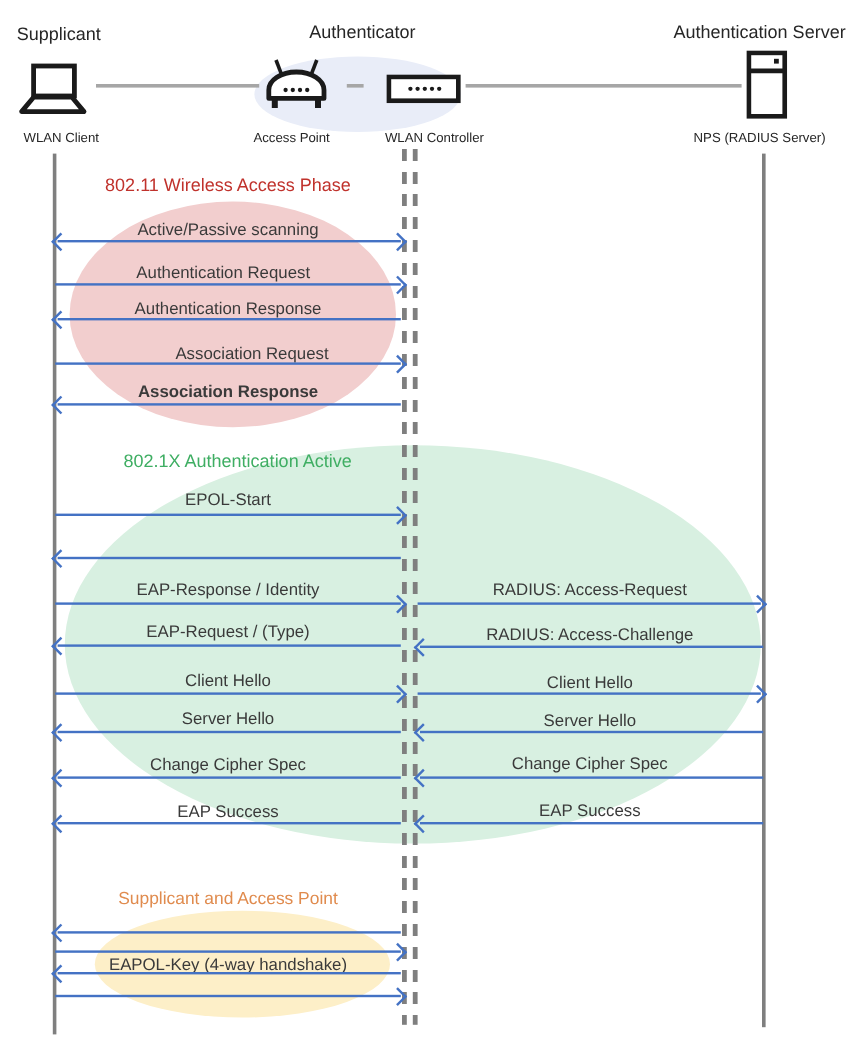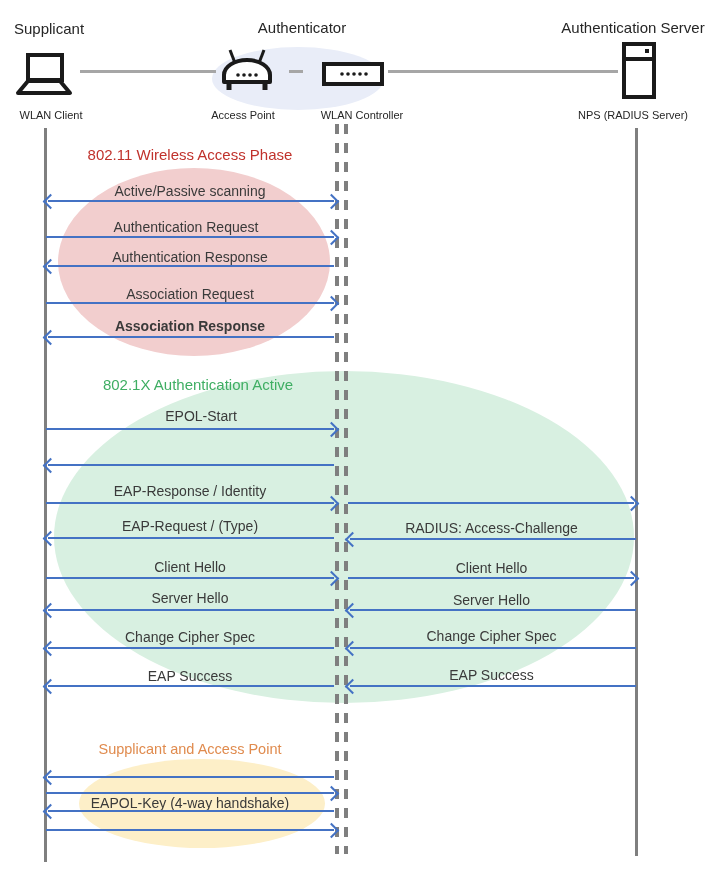--- a/index.html
+++ b/index.html
@@ -106,27 +106,27 @@
 
   <div class="msg-label" style="left:45px;top:182px;width:290px;">Active/Passive scanning</div>
   <div class="arrow l r" style="left:48px;top:200px;width:286px;"></div>
 
   <div class="msg-label" style="left:41px;top:218px;width:290px;">Authentication Request</div>
   <div class="arrow r" style="left:46px;top:236px;width:288px;"></div>
 
   <div class="msg-label" style="left:45px;top:248px;width:290px;">Authentication Response</div>
   <div class="arrow l" style="left:48px;top:265px;width:286px;"></div>
 
-  <div class="msg-label" style="left:45px;top:285px;width:290px;">Association Request</div>
+  <div class="msg-label" style="left:45px;top:285px;width:290px;padding-left:20px;">Association Request</div>
   <div class="arrow r" style="left:46px;top:302px;width:288px;"></div>
 
   <div class="msg-label" style="left:45px;top:317px;width:290px;font-weight:bold;">Association Response</div>
   <div class="arrow l" style="left:48px;top:336px;width:286px;"></div>
 
-  <div class="msg-label" style="left:45px;top:407px;width:290px;padding-left:11px;">EPOL-Start</div>
+  <div class="msg-label" style="left:45px;top:407px;width:290px;">EPOL-Start</div>
   <div class="arrow r" style="left:46px;top:428px;width:288px;"></div>
 
   <div class="arrow l" style="left:48px;top:464px;width:286px;"></div>
 
   <div class="msg-label" style="left:45px;top:482px;width:290px;">EAP-Response / Identity</div>
   <div class="arrow r" style="left:46px;top:502px;width:288px;"></div>
 
   <div class="msg-label" style="left:45px;top:517px;width:290px;">EAP-Request / (Type)</div>
   <div class="arrow l" style="left:48px;top:537px;width:286px;"></div>
 
@@ -135,20 +135,21 @@
 
   <div class="msg-label" style="left:45px;top:589px;width:290px;">Server Hello</div>
   <div class="arrow l" style="left:48px;top:609px;width:286px;"></div>
 
   <div class="msg-label" style="left:45px;top:628px;width:290px;">Change Cipher Spec</div>
   <div class="arrow l" style="left:48px;top:647px;width:286px;"></div>
 
   <div class="msg-label" style="left:45px;top:667px;width:290px;">EAP Success</div>
   <div class="arrow l" style="left:48px;top:685px;width:286px;"></div>
 
+  <div class="msg-label" style="left:347px;top:482px;width:289px;">RADIUS: Access-Request</div>
   <div class="arrow r" style="left:348px;top:502px;width:286px;"></div>
 
   <div class="msg-label" style="left:347px;top:519px;width:289px;">RADIUS: Access-Challenge</div>
   <div class="arrow l" style="left:350px;top:538px;width:286px;"></div>
 
   <div class="msg-label" style="left:347px;top:559px;width:289px;">Client Hello</div>
   <div class="arrow r" style="left:348px;top:577px;width:286px;"></div>
 
   <div class="msg-label" style="left:347px;top:591px;width:289px;">Server Hello</div>
   <div class="arrow l" style="left:350px;top:609px;width:286px;"></div>

